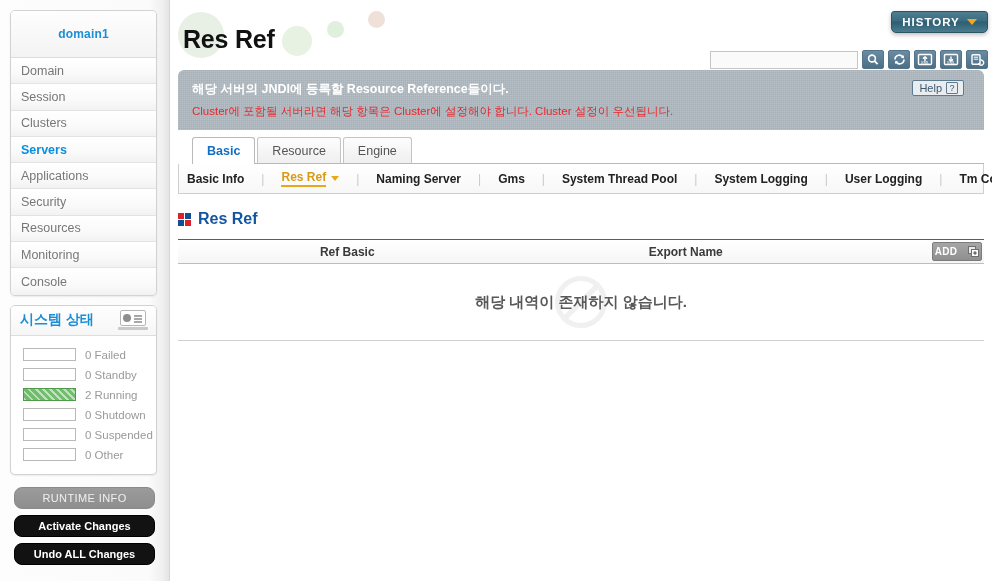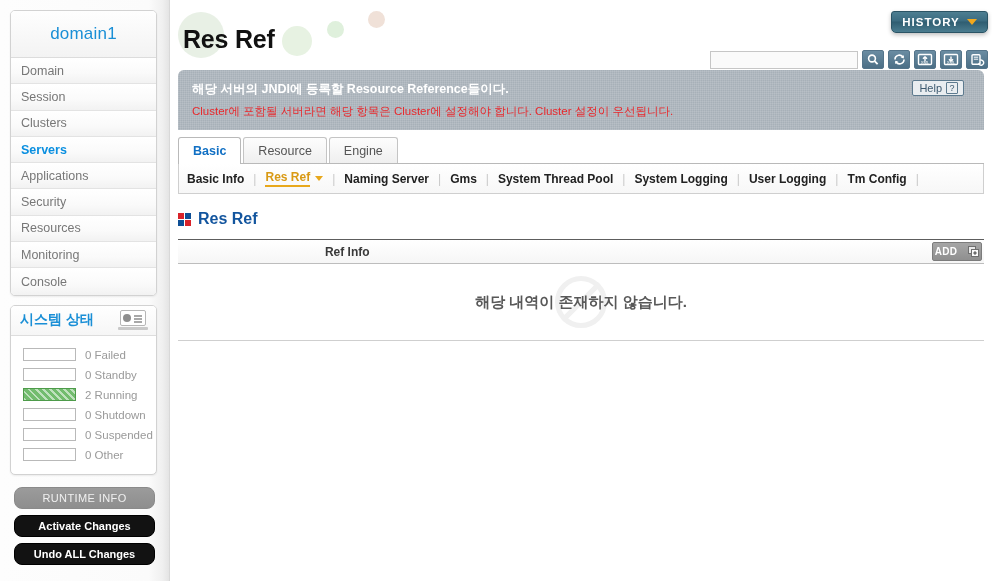--- a/index.html
+++ b/index.html
@@ -30,21 +30,21 @@
     background: #fff;
     border: 1px solid #d2d2d2;
     border-radius: 5px;
     box-shadow: 0 1px 2px rgba(0,0,0,0.07);
     overflow: hidden;
   }
 
   #domain-title {
     height: 47px;
     display: flex; align-items: center; justify-content: center;
-    font-size: 17px; font-weight: normal;
+    font-size: 12px; font-weight: bold;
     color: #1a8fd6;
     background: linear-gradient(to bottom, #fefefe, #f3f3f3);
     border-bottom: 1px solid #dcdcdc;
     letter-spacing: .2px;
   }
 
   .nav-list { list-style: none; margin: 0; padding: 0; }
   .nav-item {
     height: 26.3px;
     display: flex; align-items: center;
@@ -215,21 +215,21 @@
     width: 12px; height: 12px;
     border: 1px solid #5d7a8e;
     border-radius: 1px;
     font-size: 9px; color: #3d5a70;
     display: flex; align-items: center; justify-content: center;
     line-height: 1;
   }
 
   
   #tabs-strip {
-    margin: 6px 8px 0 8px;
+    margin: 6px 8px 0 22px;
     height: 28px;
     display: flex; align-items: flex-end;
     border-bottom: 1px solid #b9b9b9;
   }
   .tab {
     height: 26px; min-width: 52px;
     padding: 0 14px;
     display: flex; align-items: center; justify-content: center;
     font-size: 12.5px; color: #555;
     background: linear-gradient(to bottom, #fdfdfd, #efefef);
@@ -249,20 +249,21 @@
 
   
   #subnav {
     margin: 0 8px;
     height: 30px;
     display: flex; align-items: center;
     padding-left: 8px;
     background: linear-gradient(to bottom, #ffffff, #f7f7f7);
     border: 1px solid #cfcfcf;
     border-top: none;
+    gap: 8px;
   }
   .subnav-item {
     font-size: 12px; font-weight: bold; color: #222;
     cursor: pointer; white-space: nowrap;
     position: relative;
     display: flex; align-items: center; gap: 4px;
   }
   .subnav-item.active { color: #d99a14; }
   .subnav-item.active .sub-label {
     border-bottom: 2px solid #e8a81c; padding-bottom: 1px;
@@ -559,21 +560,22 @@
         <span class="q1"></span>
           <span class="q2"></span>
           <span class="q3"></span>
           <span class="q4"></span>
       </span>
       <span id="section-title">Res Ref</span>
     </div>
 
     <div id="table-wrap">
       <div id="table-head">
-        <span class="th" id="th-ref">Ref Info</span>
+        <span class="th" id="th-ref">Ref Basic</span>
+        <span class="th" id="th-exp">Export Name</span>
         <div id="add-btn">
           <span id="add-label">ADD</span>
           <svg width="11" height="11" viewBox="0 0 11 11">
             <rect x="0.5" y="0.5" width="7" height="7" fill="#e9e9e9" stroke="#6f6f6f" stroke-width="1"></rect>
             <rect x="3.5" y="3.5" width="7" height="7" fill="#fbfbfb" stroke="#6f6f6f" stroke-width="1"></rect>
             <path d="M7 5.2 V8.8 M5.2 7 H8.8" stroke="#4a4a4a" stroke-width="1.2"></path>
           </svg>
         </div>
       </div>
       <div id="table-body">

